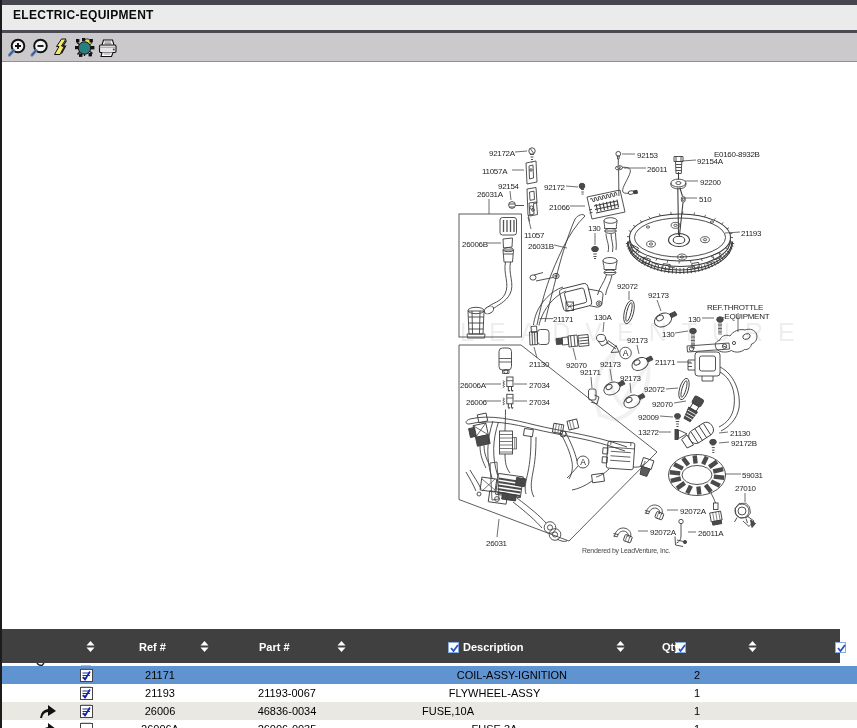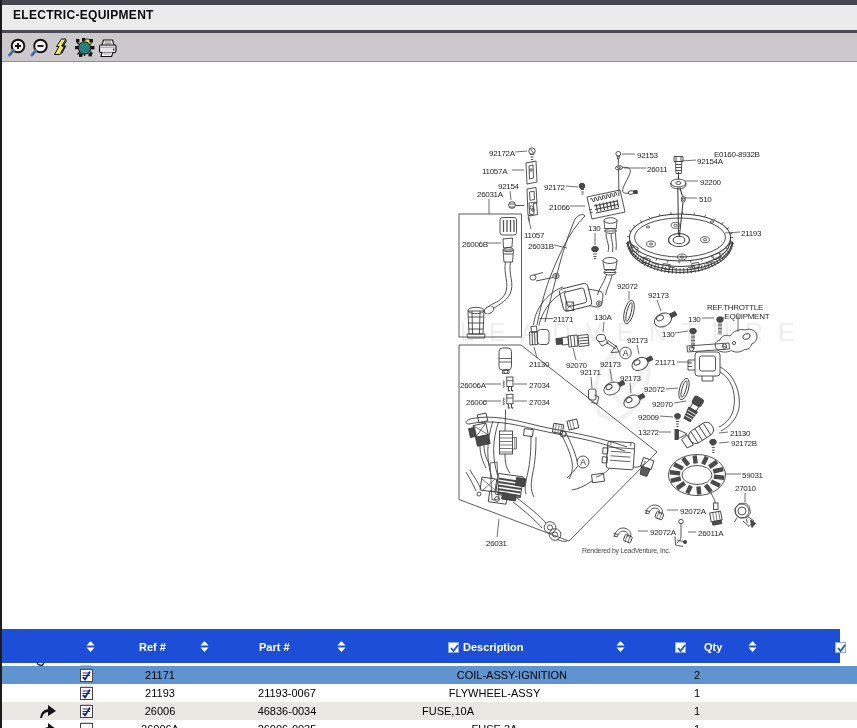--- a/index.html
+++ b/index.html
@@ -6,21 +6,21 @@
   body{width:857px;height:728px;background:#ffffff;overflow:hidden;position:relative;
        font-family:"Liberation Sans", sans-serif;}
   #topstrip{position:absolute;left:0;top:0;width:857px;height:5px;background:#45464e;}
   #leftborder{position:absolute;left:0;top:0;width:2px;height:728px;background:#1c1c1c;z-index:50;}
   #titlebar{position:absolute;left:2px;top:5px;width:855px;height:25px;background:#ebebeb;}
   #titlebar .t{position:absolute;left:11px;top:3px;font-size:12px;font-weight:bold;color:#0a0a0a;letter-spacing:0.3px;}
   #div1{position:absolute;left:0;top:30px;width:857px;height:3px;background:#4a4b52;}
   #toolbar{position:absolute;left:2px;top:33px;width:855px;height:28px;background:#cbc9cc;border-bottom:1px solid #909090;}
   #content{position:absolute;left:2px;top:62px;width:855px;height:567px;background:#ffffff;}
   
-  #thead{position:absolute;left:2px;top:629px;width:838px;height:34px;background:#1d4ed8;}
+  #thead{position:absolute;left:2px;top:629px;width:838px;height:34px;background:#404040;}
   .hcell{position:absolute;top:12px;color:#ffffff;font-size:11px;font-weight:bold;}
   .sorticon{position:absolute;top:12px;width:9px;height:11px;}
   .chk{position:absolute;top:13px;width:11px;height:11px;background:#ffffff;border:1px solid #88aadd;box-sizing:border-box;}
   .chk svg{position:absolute;left:0;top:0;}
   .row{position:absolute;left:2px;width:855px;height:18px;}
   .row .c{position:absolute;top:3px;font-size:11px;color:#000;}
   #gaprow{position:absolute;left:2px;top:663px;width:855px;height:3.5px;background:#fdfdfd;}
 </style>
 </head>
 <body>
@@ -590,21 +590,21 @@
   <div class="hcell" style="left:461px;text-align:center;">Description</div>
   <svg class="sorticon" style="left:614px;" viewBox="0 0 9 11">
       <path d="M4.5 0 L8.5 4.5 L0.5 4.5 Z" fill="#fff"></path>
       <path d="M4.5 11 L8.5 6.5 L0.5 6.5 Z" fill="#fff"></path>
     </svg>
   <div class="chk" style="left:673px;">
       <svg width="11" height="11" viewBox="0 0 11 11">
         <path d="M2 5 L4.5 8 L9 2" stroke="#2255cc" stroke-width="1.8" fill="none"></path>
       </svg>
     </div>
-  <div class="hcell" style="left:702px;">Qty</div>
+  <div class="hcell" style="left:660px;">Qty</div>
   <svg class="sorticon" style="left:746px;" viewBox="0 0 9 11">
       <path d="M4.5 0 L8.5 4.5 L0.5 4.5 Z" fill="#fff"></path>
       <path d="M4.5 11 L8.5 6.5 L0.5 6.5 Z" fill="#fff"></path>
     </svg>
   <div class="chk" style="left:833px;">
       <svg width="11" height="11" viewBox="0 0 11 11">
         <path d="M2 5 L4.5 8 L9 2" stroke="#2255cc" stroke-width="1.8" fill="none"></path>
       </svg>
     </div>
   <div class="hcell" style="left:848px;">C</div>

